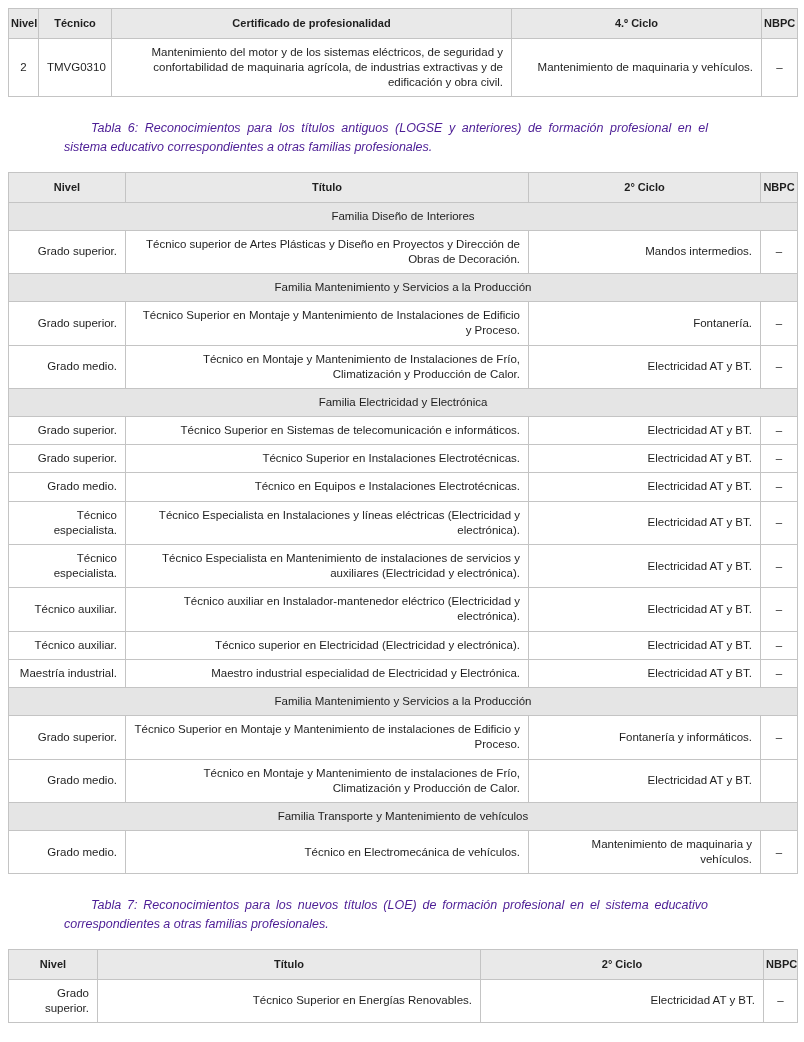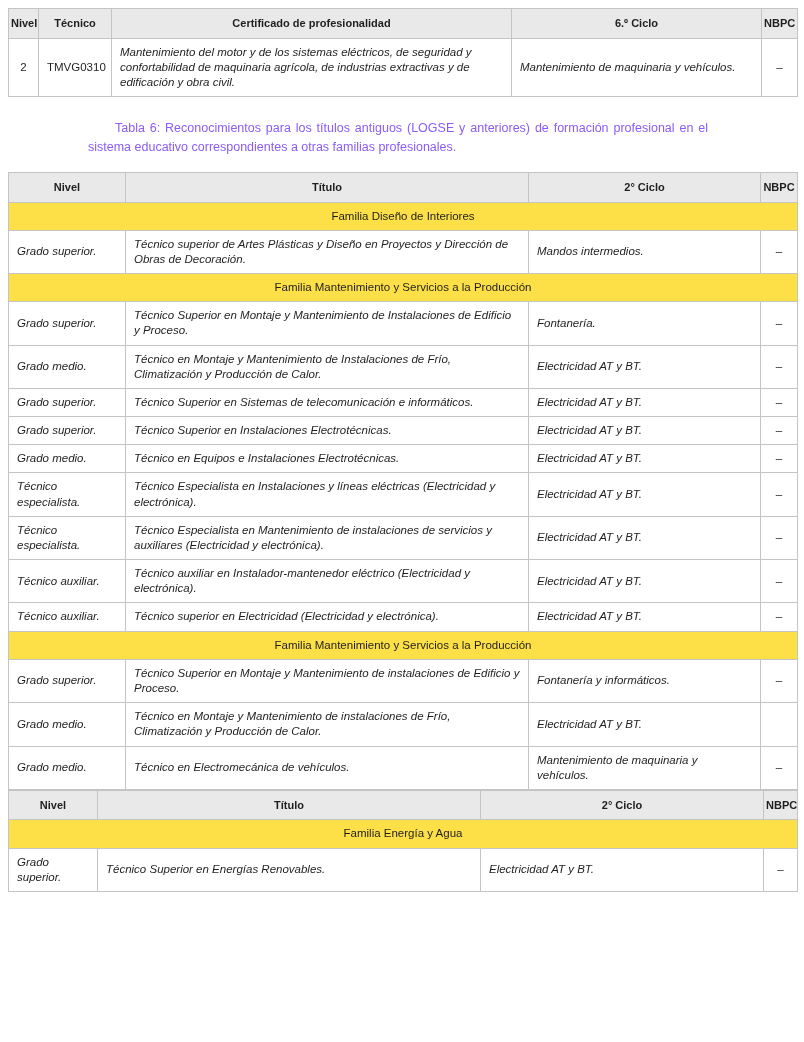--- a/index.html
+++ b/index.html
@@ -30,53 +30,54 @@
   .tbl th {
     background: #e9e9e9;
     font-weight: bold;
     text-align: center;
     font-size: 11px;
     padding: 7px 2px;
   }
   .tbl td.section-cell {
     text-align: center;
     padding: 6px 4px;
-    background: #fde047;
+    background: #e5e5e5;
   }
   .tbl td.al-center { text-align: center; }
-  .tbl td.al-left   { text-align: left; font-style: italic; }
+  .tbl td.al-left   { text-align: right; }
 
   p.caption {
-    margin: 22px 88px 16px 80px;
+    margin: 22px 88px 16px 56px;
     font-size: 12.5px;
     line-height: 1.48;
     text-align: justify;
     text-indent: 27px;
-    color: #8b5cf6;
+    color: #4c1d95;
+    font-style: italic;
   }
 </style>
 </head>
 <body>
 
 <div class="doc">
 
   <table class="tbl">
     <colgroup>
       <col style="width:30px">
         <col style="width:73px">
         <col style="width:400px">
         <col style="width:250px">
         <col style="width:36px">
     </colgroup>
     <tbody>
         <tr>
           <th>Nivel</th>
           <th>Técnico</th>
           <th>Certificado de profesionalidad</th>
-          <th>6.º Ciclo</th>
+          <th>4.º Ciclo</th>
           <th>NBPC</th>
         </tr>
         <tr>
           <td class="al-center">2</td>
           <td class="al-center">TMVG0310</td>
           <td class="al-left">Mantenimiento del motor y de los sistemas eléctricos, de seguridad y confortabilidad de maquinaria agrícola, de industrias extractivas y de edificación y obra civil.</td>
           <td class="al-left">Mantenimiento de maquinaria y vehículos.</td>
           <td class="al-center">–</td>
         </tr>
       </tbody>
@@ -116,20 +117,23 @@
           <td class="al-left">Fontanería.</td>
           <td class="al-center">–</td>
         </tr>
         <tr>
           <td class="al-left">Grado medio.</td>
           <td class="al-left">Técnico en Montaje y Mantenimiento de Instalaciones de Frío, Climatización y Producción de Calor.</td>
           <td class="al-left">Electricidad AT y BT.</td>
           <td class="al-center">–</td>
         </tr>
         <tr>
+          <td colspan="4" class="section-cell">Familia Electricidad y Electrónica</td>
+        </tr>
+        <tr>
           <td class="al-left">Grado superior.</td>
           <td class="al-left">Técnico Superior en Sistemas de telecomunicación e informáticos.</td>
           <td class="al-left">Electricidad AT y BT.</td>
           <td class="al-center">–</td>
         </tr>
         <tr>
           <td class="al-left">Grado superior.</td>
           <td class="al-left">Técnico Superior en Instalaciones Electrotécnicas.</td>
           <td class="al-left">Electricidad AT y BT.</td>
           <td class="al-center">–</td>
@@ -158,62 +162,69 @@
           <td class="al-left">Electricidad AT y BT.</td>
           <td class="al-center">–</td>
         </tr>
         <tr>
           <td class="al-left">Técnico auxiliar.</td>
           <td class="al-left">Técnico superior en Electricidad (Electricidad y electrónica).</td>
           <td class="al-left">Electricidad AT y BT.</td>
           <td class="al-center">–</td>
         </tr>
         <tr>
+          <td class="al-left">Maestría industrial.</td>
+          <td class="al-left">Maestro industrial especialidad de Electricidad y Electrónica.</td>
+          <td class="al-left">Electricidad AT y BT.</td>
+          <td class="al-center">–</td>
+        </tr>
+        <tr>
           <td colspan="4" class="section-cell">Familia Mantenimiento y Servicios a la Producción</td>
         </tr>
         <tr>
           <td class="al-left">Grado superior.</td>
           <td class="al-left">Técnico Superior en Montaje y Mantenimiento de instalaciones de Edificio y Proceso.</td>
           <td class="al-left">Fontanería y informáticos.</td>
           <td class="al-center">–</td>
         </tr>
         <tr>
           <td class="al-left">Grado medio.</td>
           <td class="al-left">Técnico en Montaje y Mantenimiento de instalaciones de Frío, Climatización y Producción de Calor.</td>
           <td class="al-left">Electricidad AT y BT.</td>
           <td class="al-center"></td>
         </tr>
         <tr>
+          <td colspan="4" class="section-cell">Familia Transporte y Mantenimiento de vehículos</td>
+        </tr>
+        <tr>
           <td class="al-left">Grado medio.</td>
           <td class="al-left">Técnico en Electromecánica de vehículos.</td>
           <td class="al-left">Mantenimiento de maquinaria y vehículos.</td>
           <td class="al-center">–</td>
         </tr>
       </tbody>
   </table>
 
+  <p class="caption">Tabla 7: Reconocimientos para los nuevos títulos (LOE) de formación profesional en el sistema educativo correspondientes a otras familias profesionales.</p>
 
   <table class="tbl">
     <colgroup>
       <col style="width:89px">
         <col style="width:383px">
         <col style="width:283px">
         <col style="width:34px">
     </colgroup>
     <tbody>
         <tr>
           <th>Nivel</th>
           <th>Título</th>
           <th>2° Ciclo</th>
           <th>NBPC</th>
         </tr>
         <tr>
-          <td colspan="4" class="section-cell">Familia Energía y Agua</td>
-        </tr>
-        <tr>
           <td class="al-left">Grado superior.</td>
           <td class="al-left">Técnico Superior en Energías Renovables.</td>
           <td class="al-left">Electricidad AT y BT.</td>
           <td class="al-center">–</td>
         </tr>
       </tbody>
   </table>
 
 </div>
 

